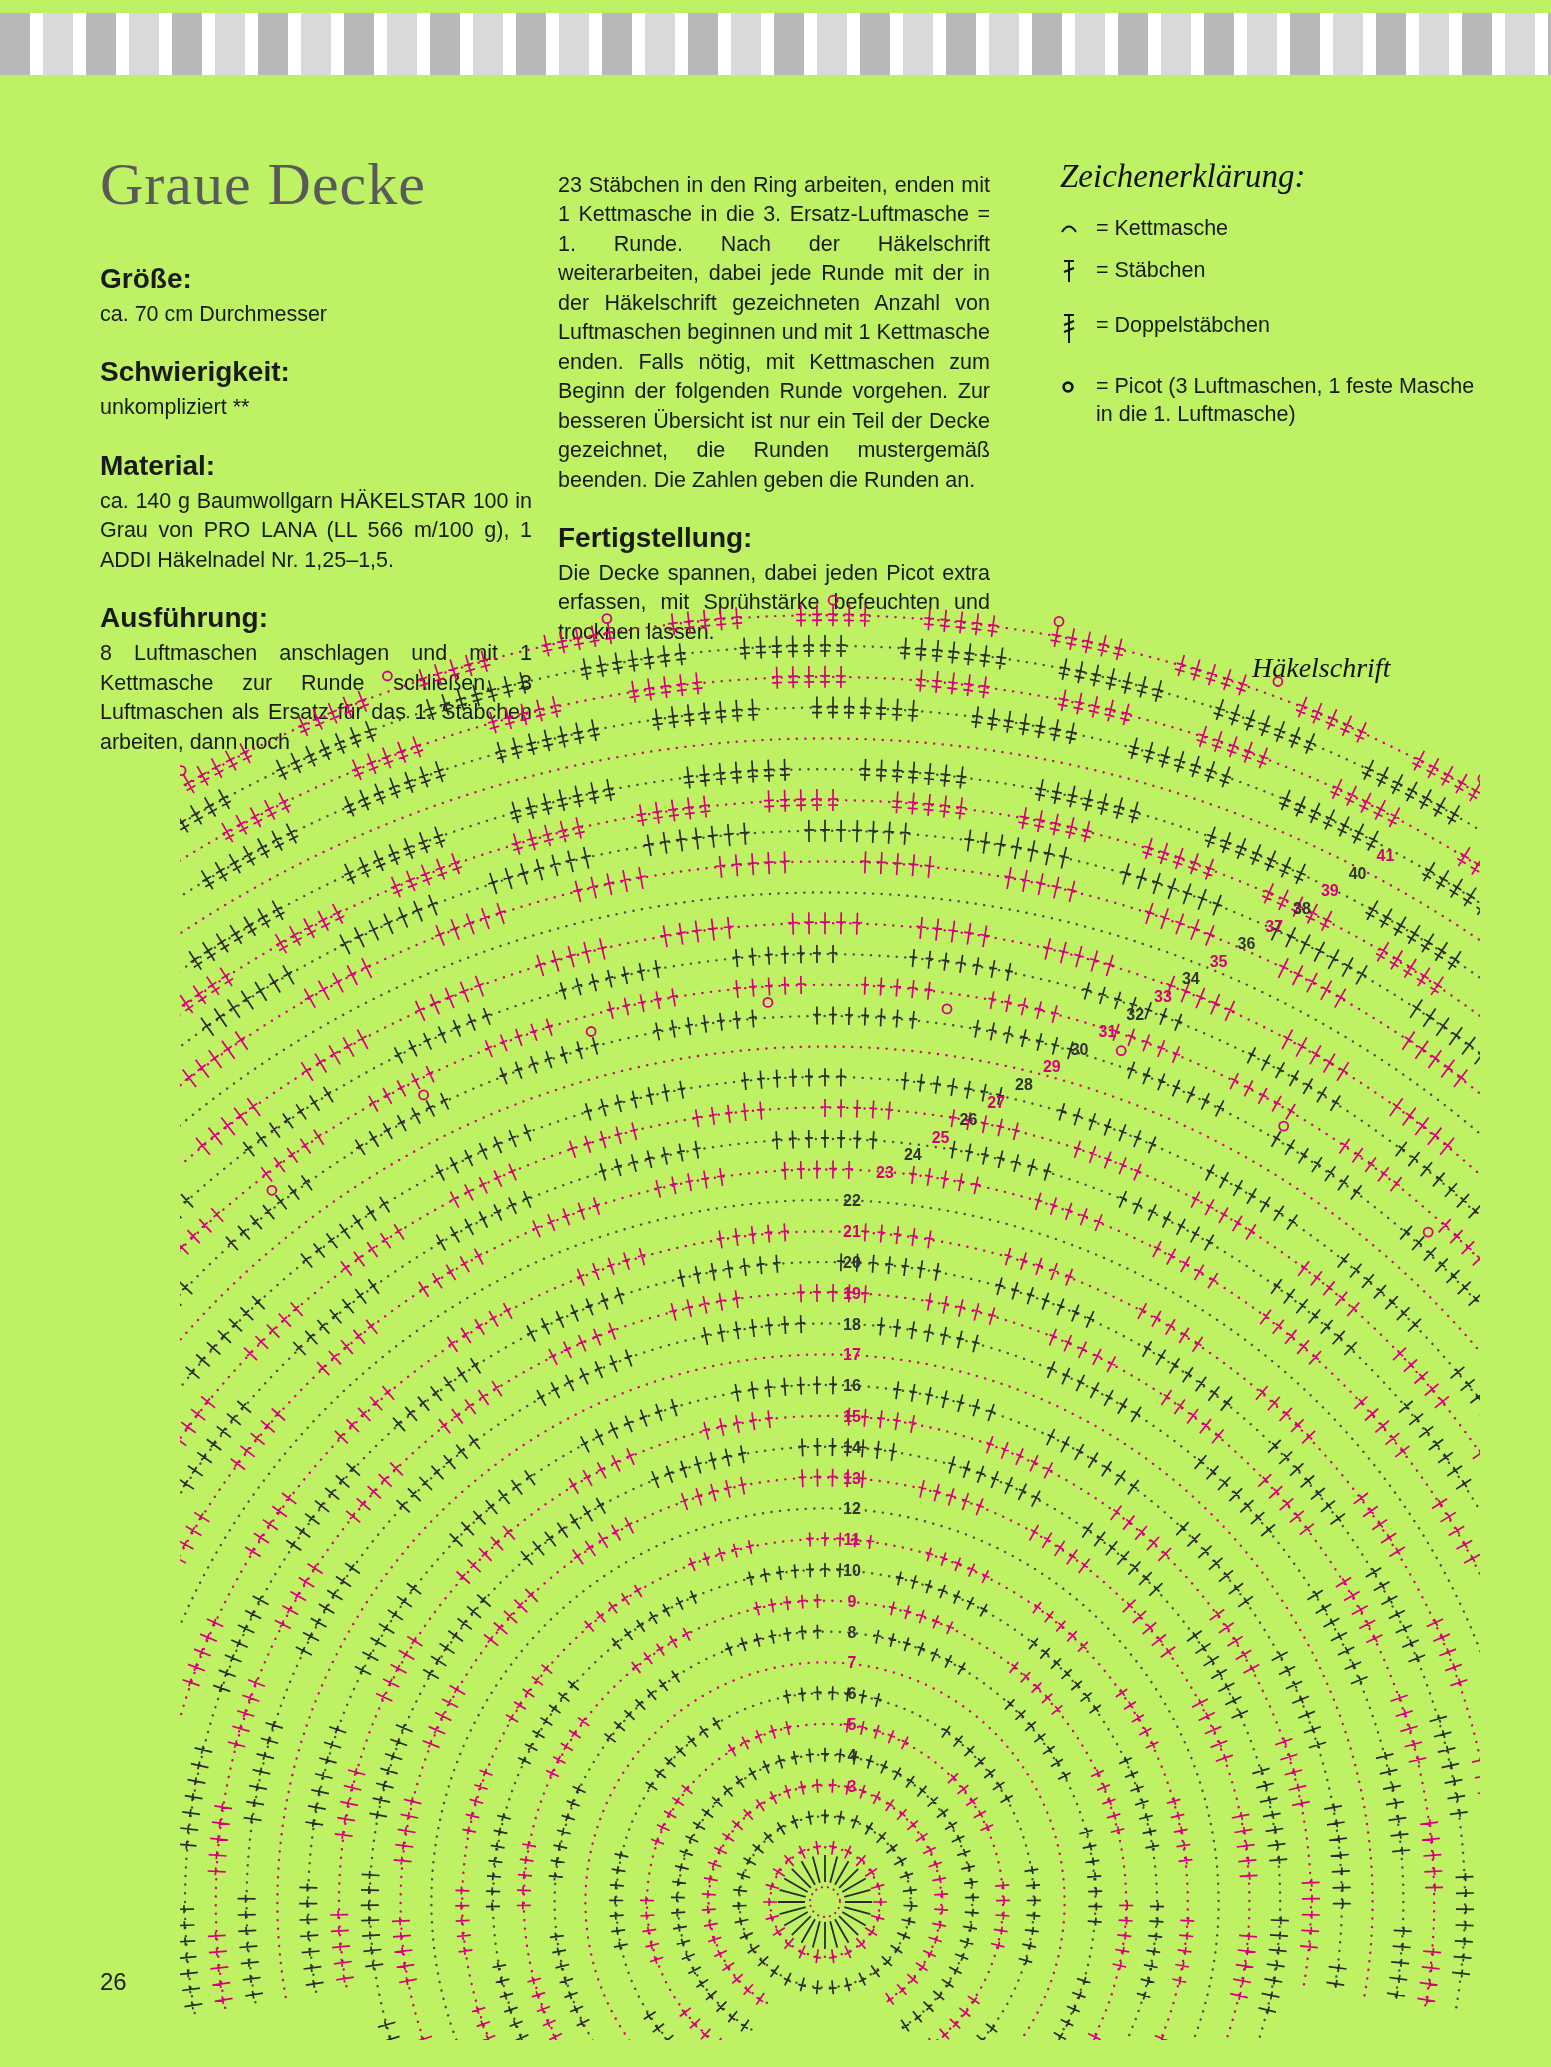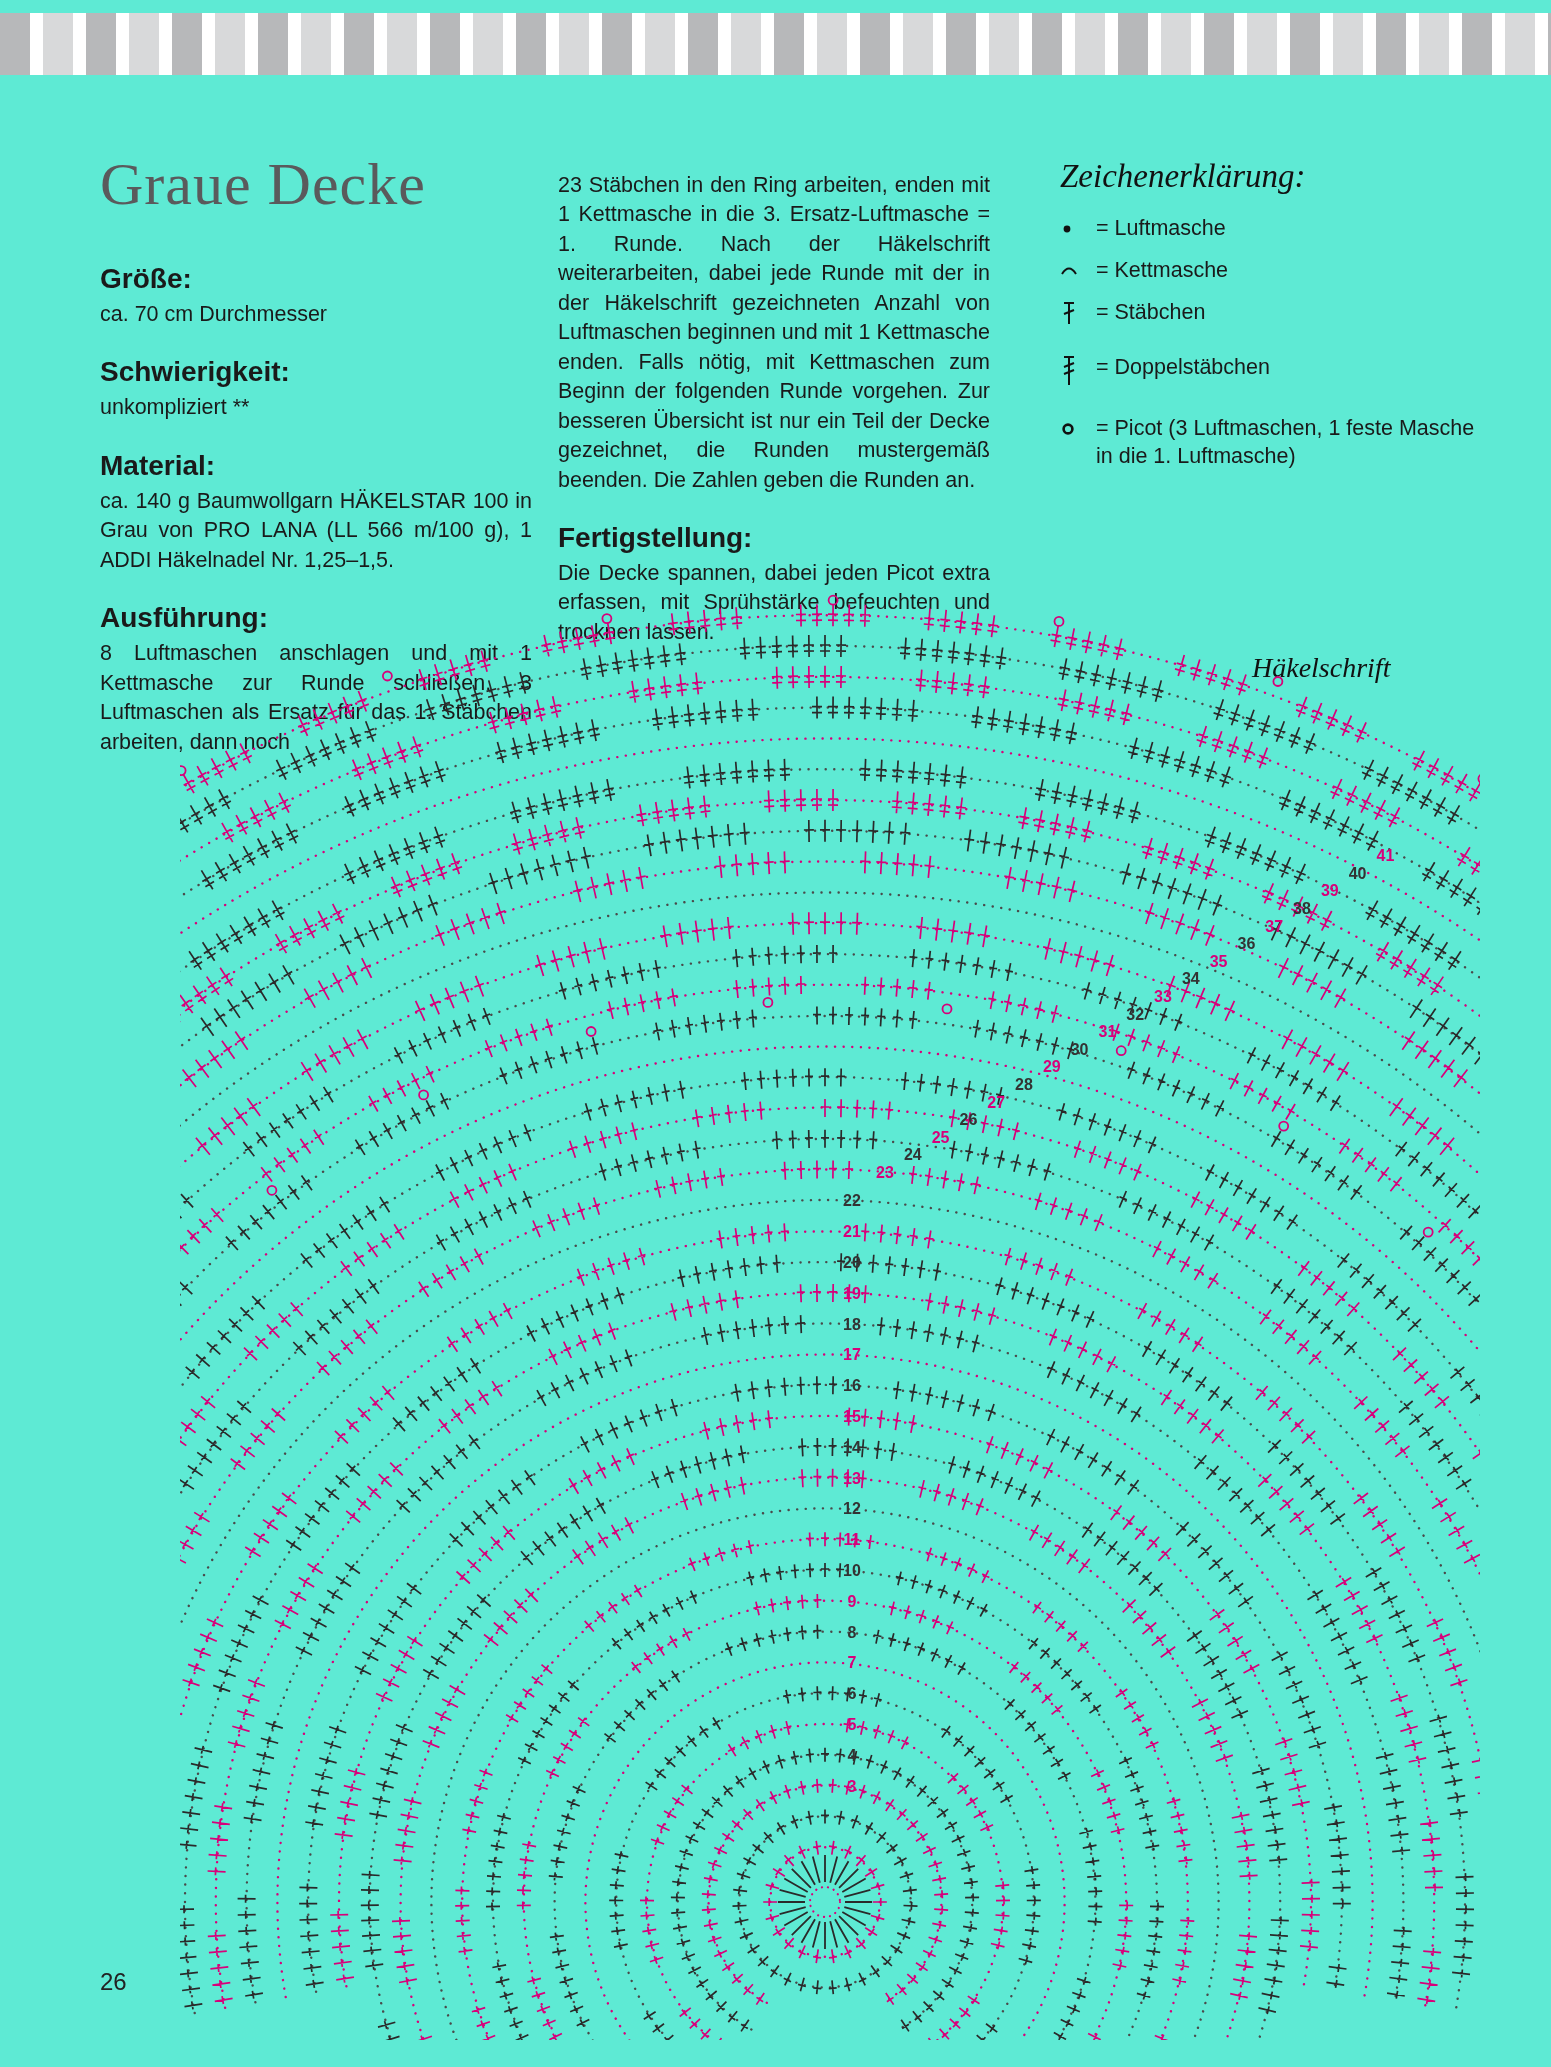--- a/index.html
+++ b/index.html
@@ -1,16 +1,16 @@
 <!DOCTYPE html>
 <html><head>
 <meta charset="utf-8">
 <style>
   html,body{margin:0;padding:0;background:#e8e8e8;}
-  .page{position:relative;width:1551px;height:2067px;background:#5eead4;margin:0 auto;
+  .page{position:relative;width:1551px;height:2067px;background:#bef264;margin:0 auto;
         font-family:"Liberation Sans",sans-serif;color:#1a1a1a;overflow:hidden;}
 
   .stripe-bar{position:absolute;left:0;top:13px;width:100%;height:62px;
     background:repeating-linear-gradient(90deg,
       #b7b8ba 0px,#b7b8ba 30px,
       #ffffff 30px,#ffffff 43px,
       #d8d9da 43px,#d8d9da 73px,
       #ffffff 73px,#ffffff 86px);}
 
   .col{position:absolute;}
@@ -71,28 +71,20 @@
 
   <div class="col col-mid">
     <p class="first">23 Stäbchen in den Ring arbeiten, enden mit 1 Kettmasche in die 3. Ersatz-Luftmasche = 1. Runde. Nach der Häkelschrift weiterarbeiten, dabei jede Runde mit der in der Häkelschrift gezeichneten Anzahl von Luftmaschen beginnen und mit 1 Kettmasche enden. Falls nötig, mit Kettmaschen zum Beginn der folgenden Runde vorgehen. Zur besseren Übersicht ist nur ein Teil der Decke gezeichnet, die Runden mustergemäß beenden. Die Zahlen geben die Runden an.</p>
     <h3>Fertigstellung:</h3>
     <p>Die Decke spannen, dabei jeden Picot extra erfassen, mit Sprühstärke befeuchten und trocknen lassen.</p>
   </div>
 
   <div class="col col-right">
     <h2 class="legend-title">Zeichenerklärung:</h2>
 
-    <div class="legend-row">
-      <span class="sym">
-        <svg width="24" height="24">
-            <circle cx="7" cy="13" r="3.4" fill="#111"></circle>
-          </svg>
-      </span>
-      <span>= Luftmasche</span>
-    </div>
 
     <div class="legend-row">
       <span class="sym">
         <svg width="24" height="24">
             <path class="icon-stroke" d="M2 16 Q 9 5 16 16"></path>
           </svg>
       </span>
       <span>= Kettmasche</span>
     </div>
 

